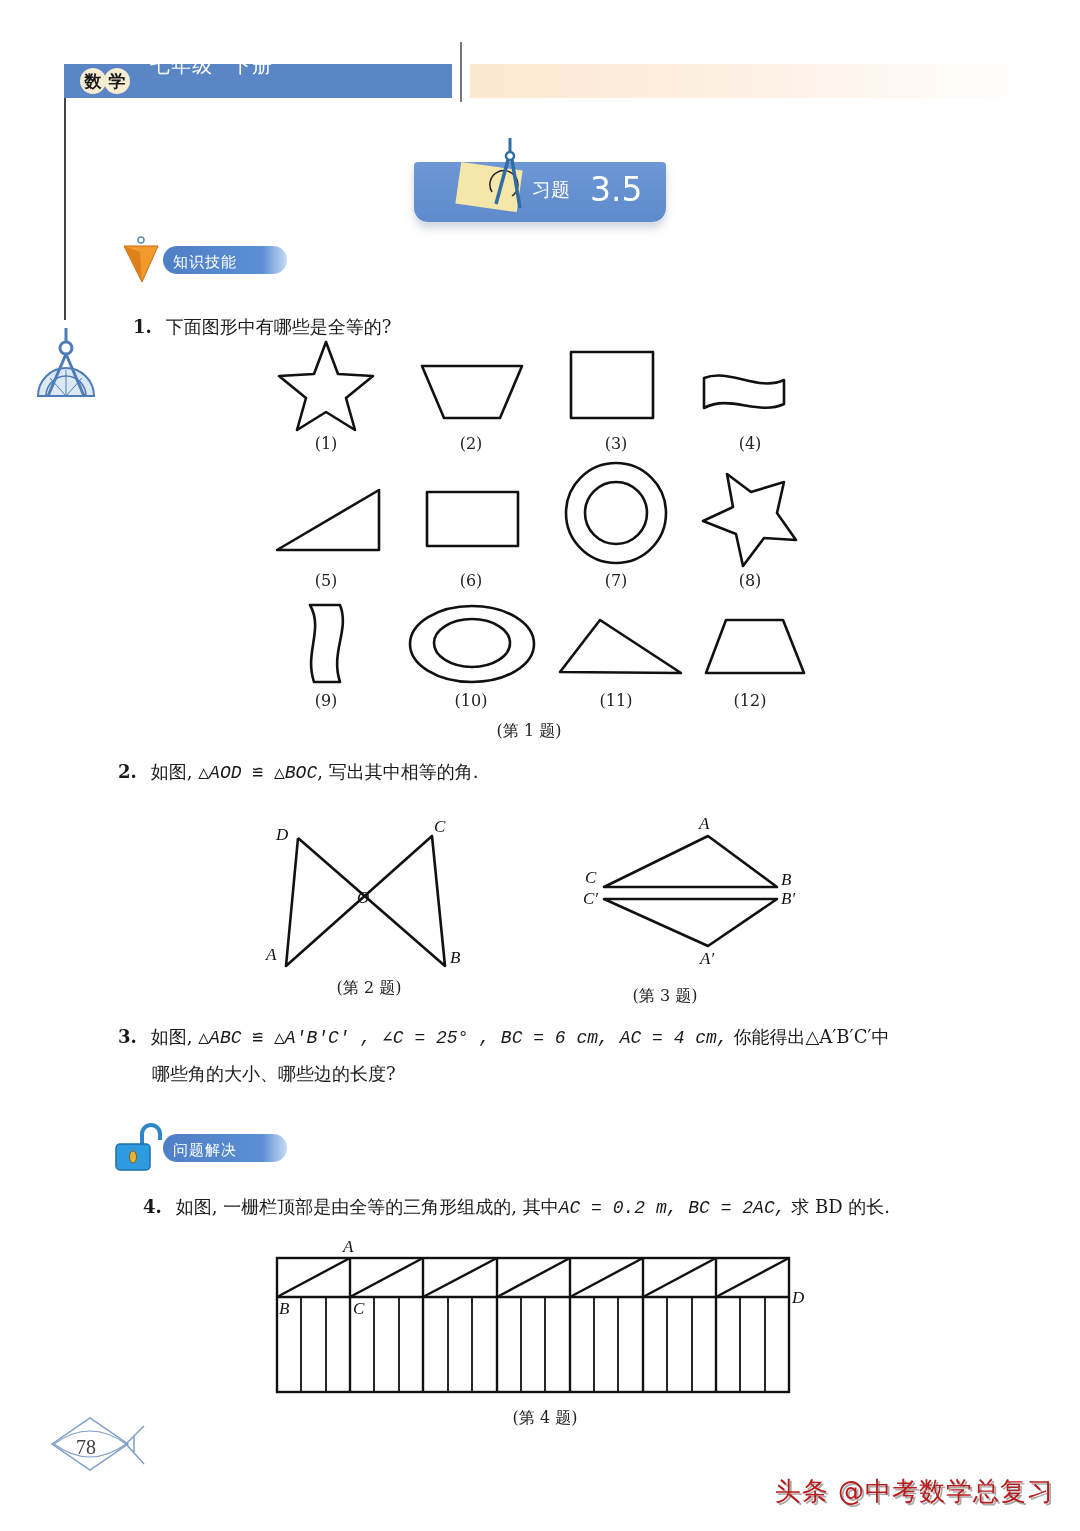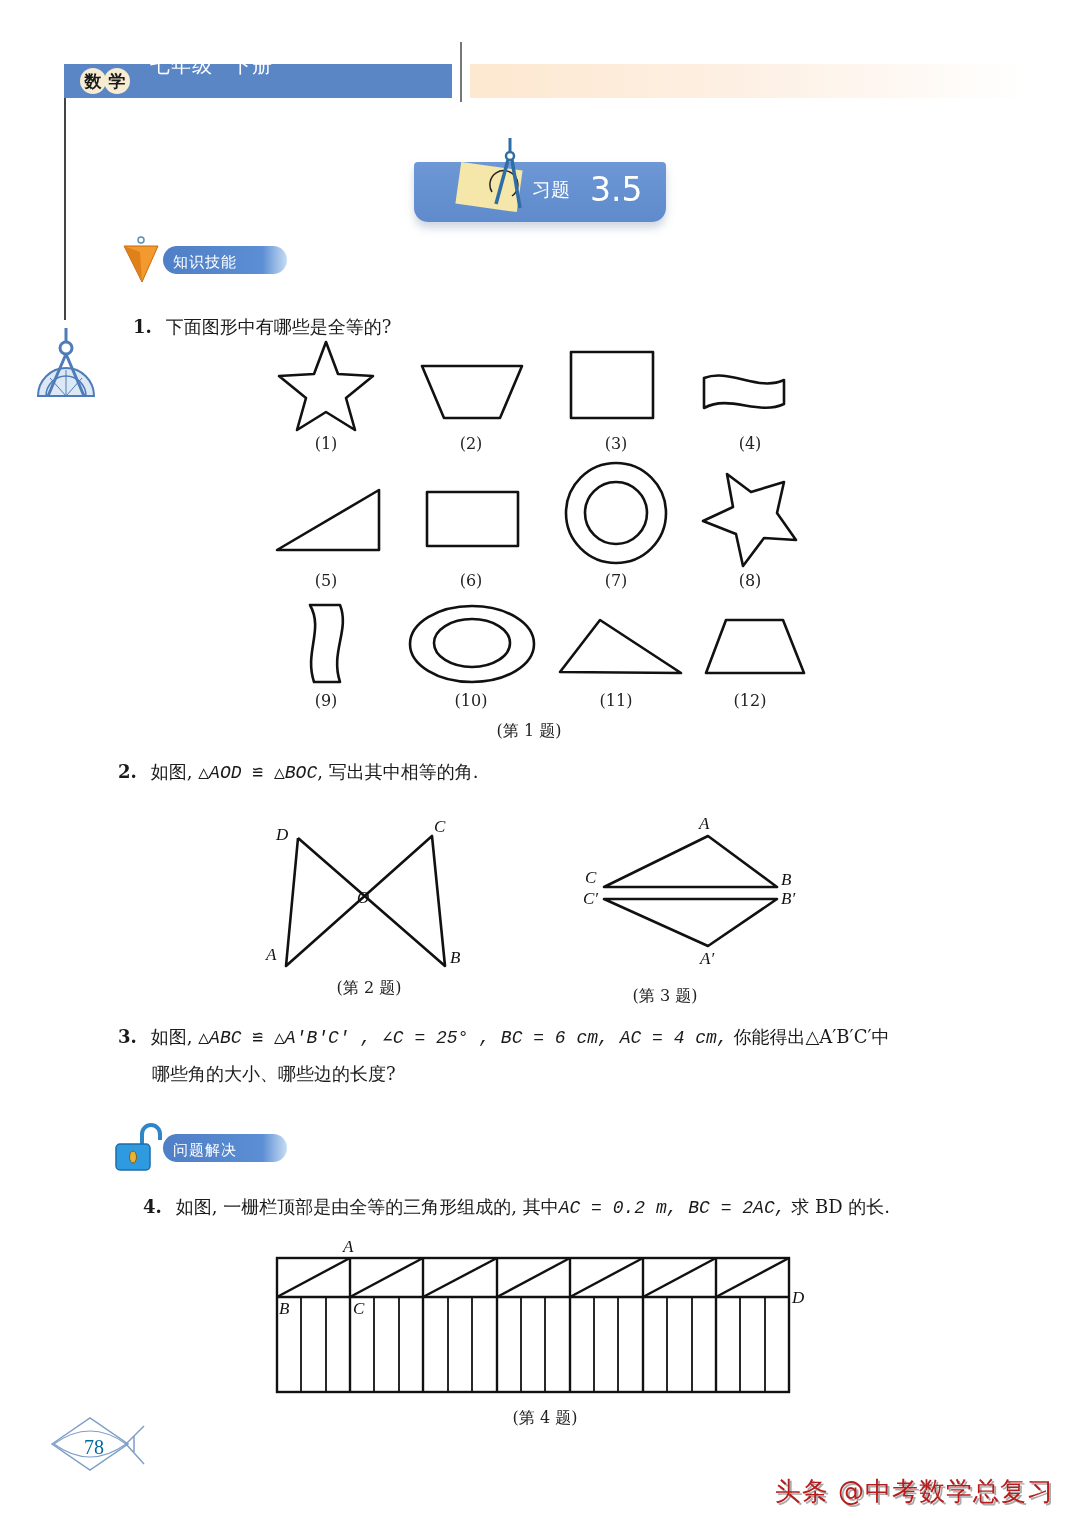--- a/index.html
+++ b/index.html
@@ -35,22 +35,22 @@
   .q { font-size:18px; line-height:36px; white-space:nowrap; }
   .q b { font-family:"DejaVu Serif",serif; margin-right:14px; }
   .q i { font-family:Liberation Mono, monospace; }
   .cap { font-size:16px; color:#222; text-align:center; white-space:nowrap;
          font-family:"DejaVu Serif",serif; }
   svg { position:absolute; overflow:visible; }
   .stroke { fill:none; stroke:#111; stroke-width:2.6; stroke-linejoin:round; }
   .lbl { font-family:"Liberation Serif",serif; font-style:italic; font-size:17px; fill:#111; }
   .watermark { right:26px; top:1474px; font-family:"DejaVu Sans",sans-serif; font-size:26px;
      color:#b91c1c; text-shadow:2px 2px 0 #aaa; letter-spacing:1px; }
-  .page-num { left:76px; top:1436px; width:28px; text-align:right; font-size:20px;
-     font-family:"Liberation Serif",serif; color:#0369a1; }
+  .page-num { left:76px; top:1436px; width:28px; text-align:left; font-size:20px;
+     font-family:"Liberation Serif",serif; color:#404040; }
 </style>
 </head>
 <body>
 
 <div class="abs hdr-bar"></div>
 <div class="abs hdr-badge">
   <span>数</span><span>学</span>
 </div>
 <div class="abs hdr-text">七年级   下册</div>
 <div class="abs hdr-divider"></div>

